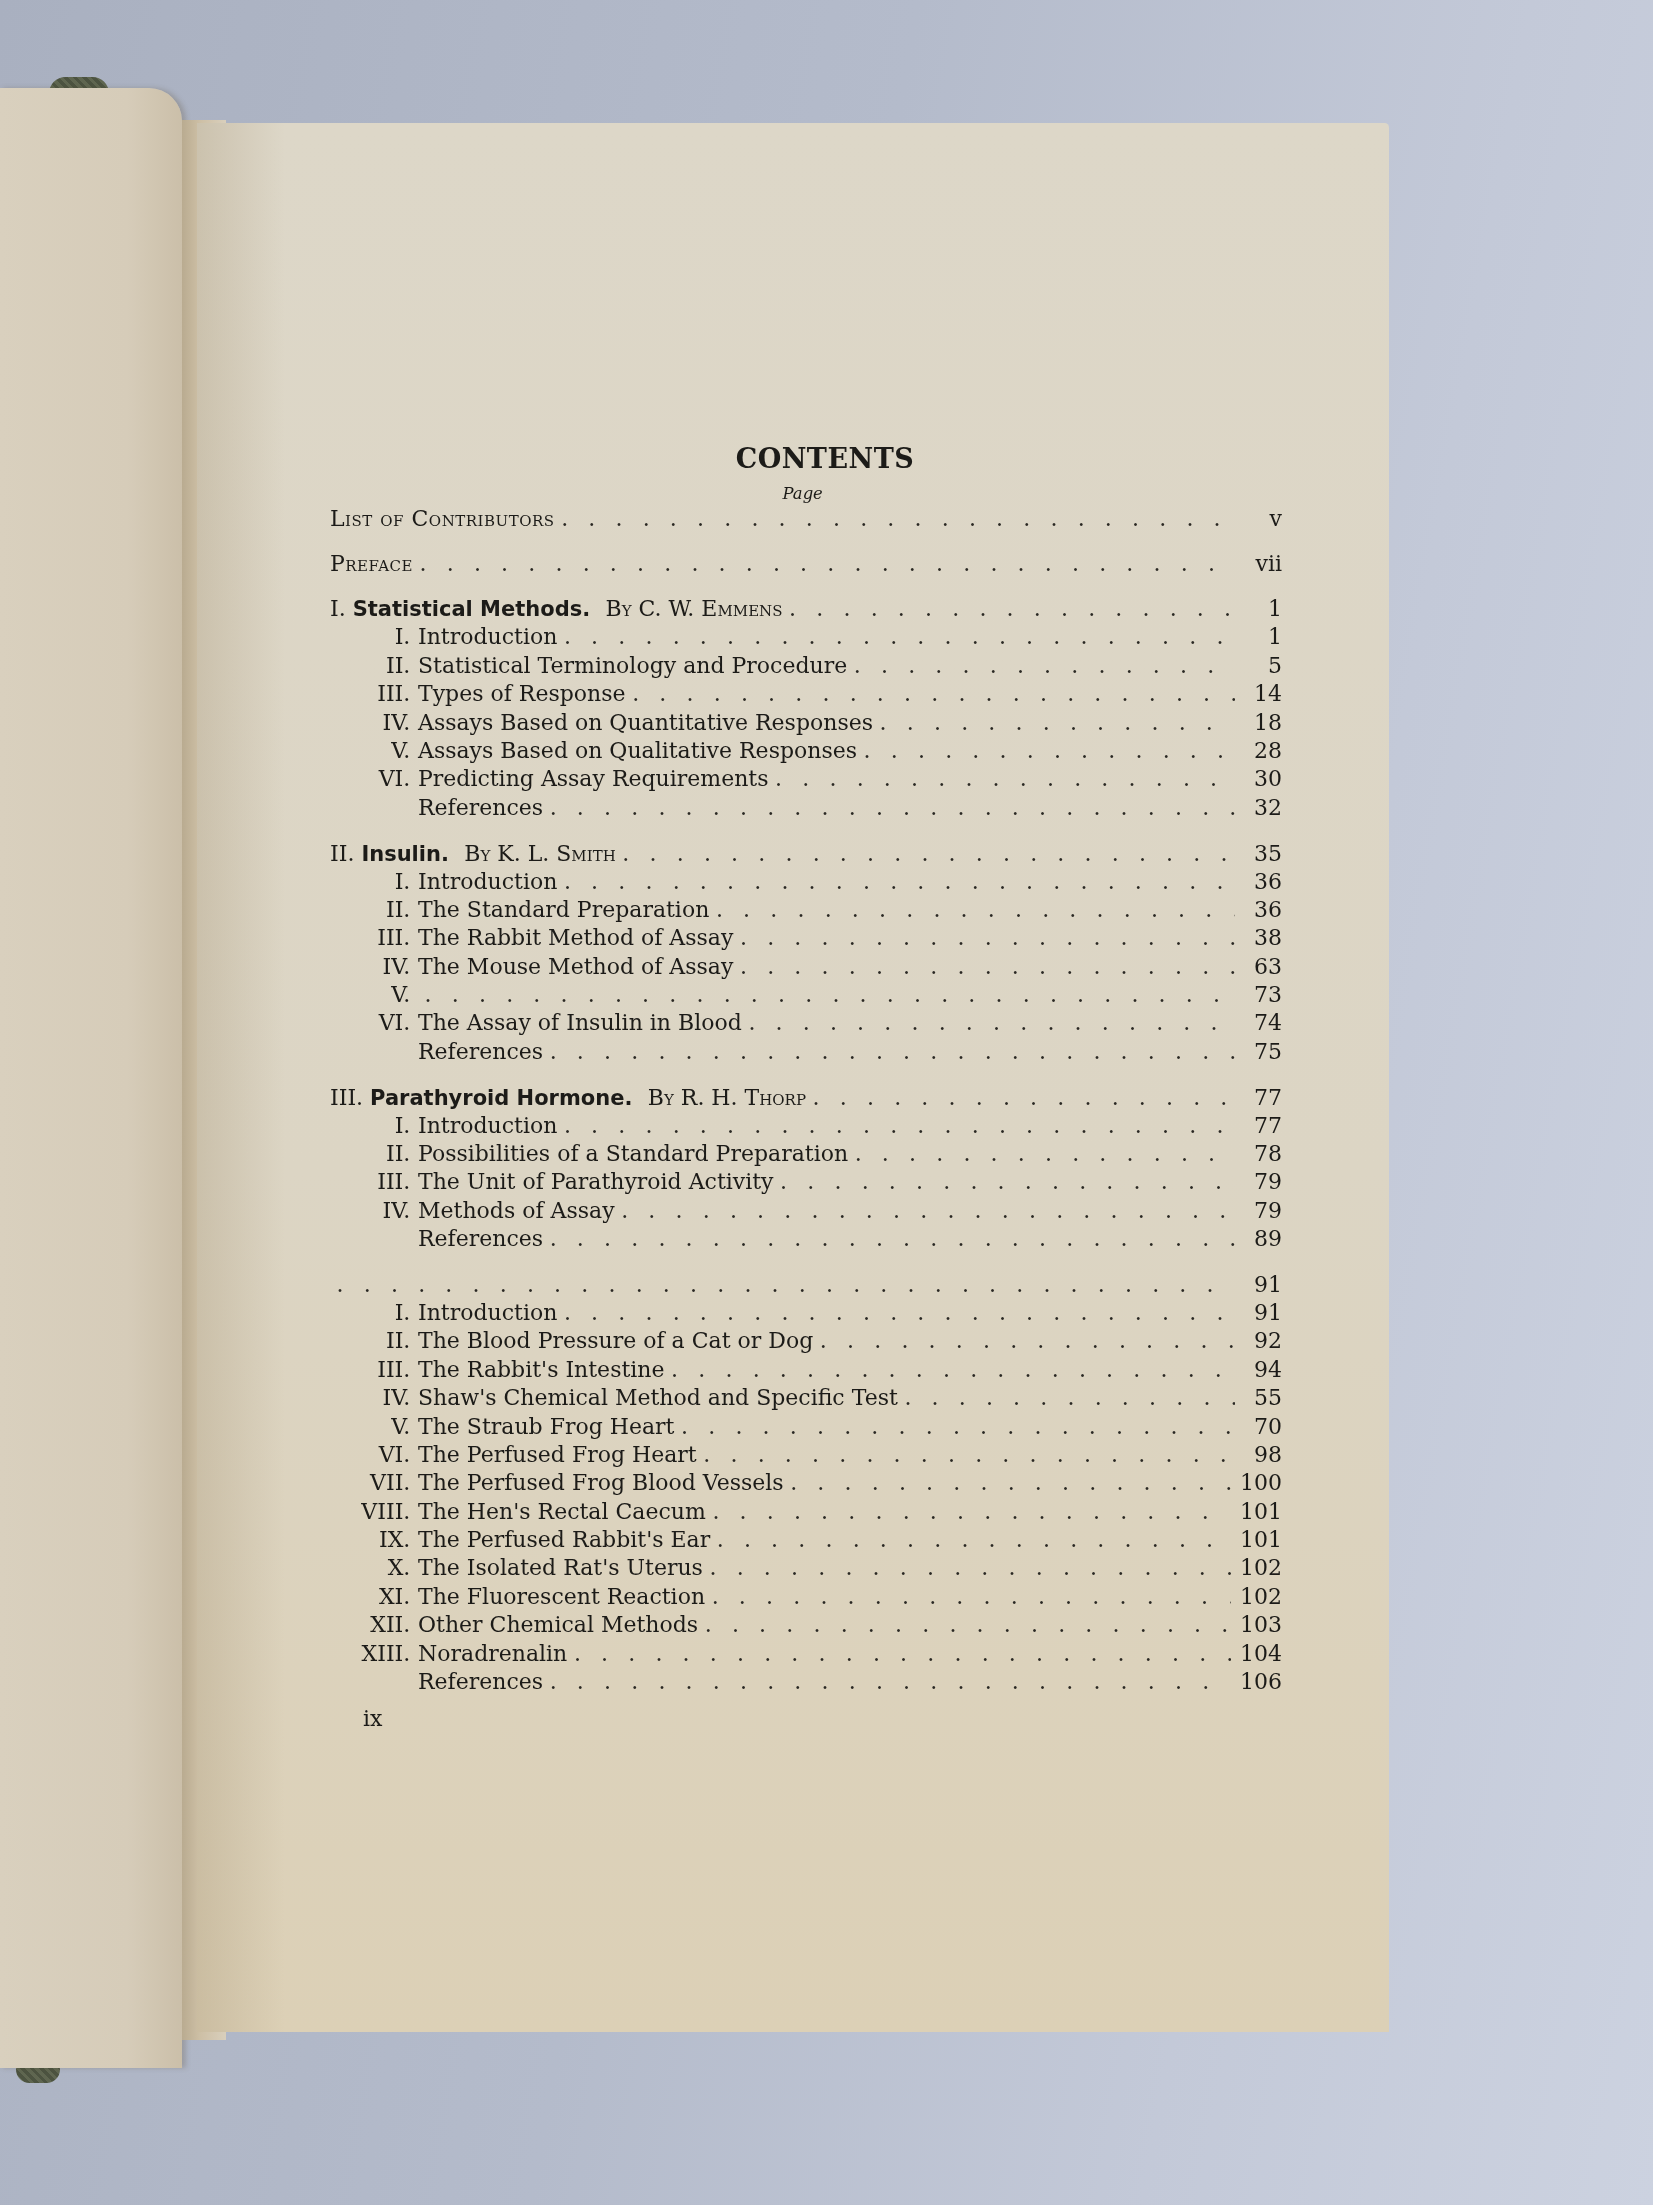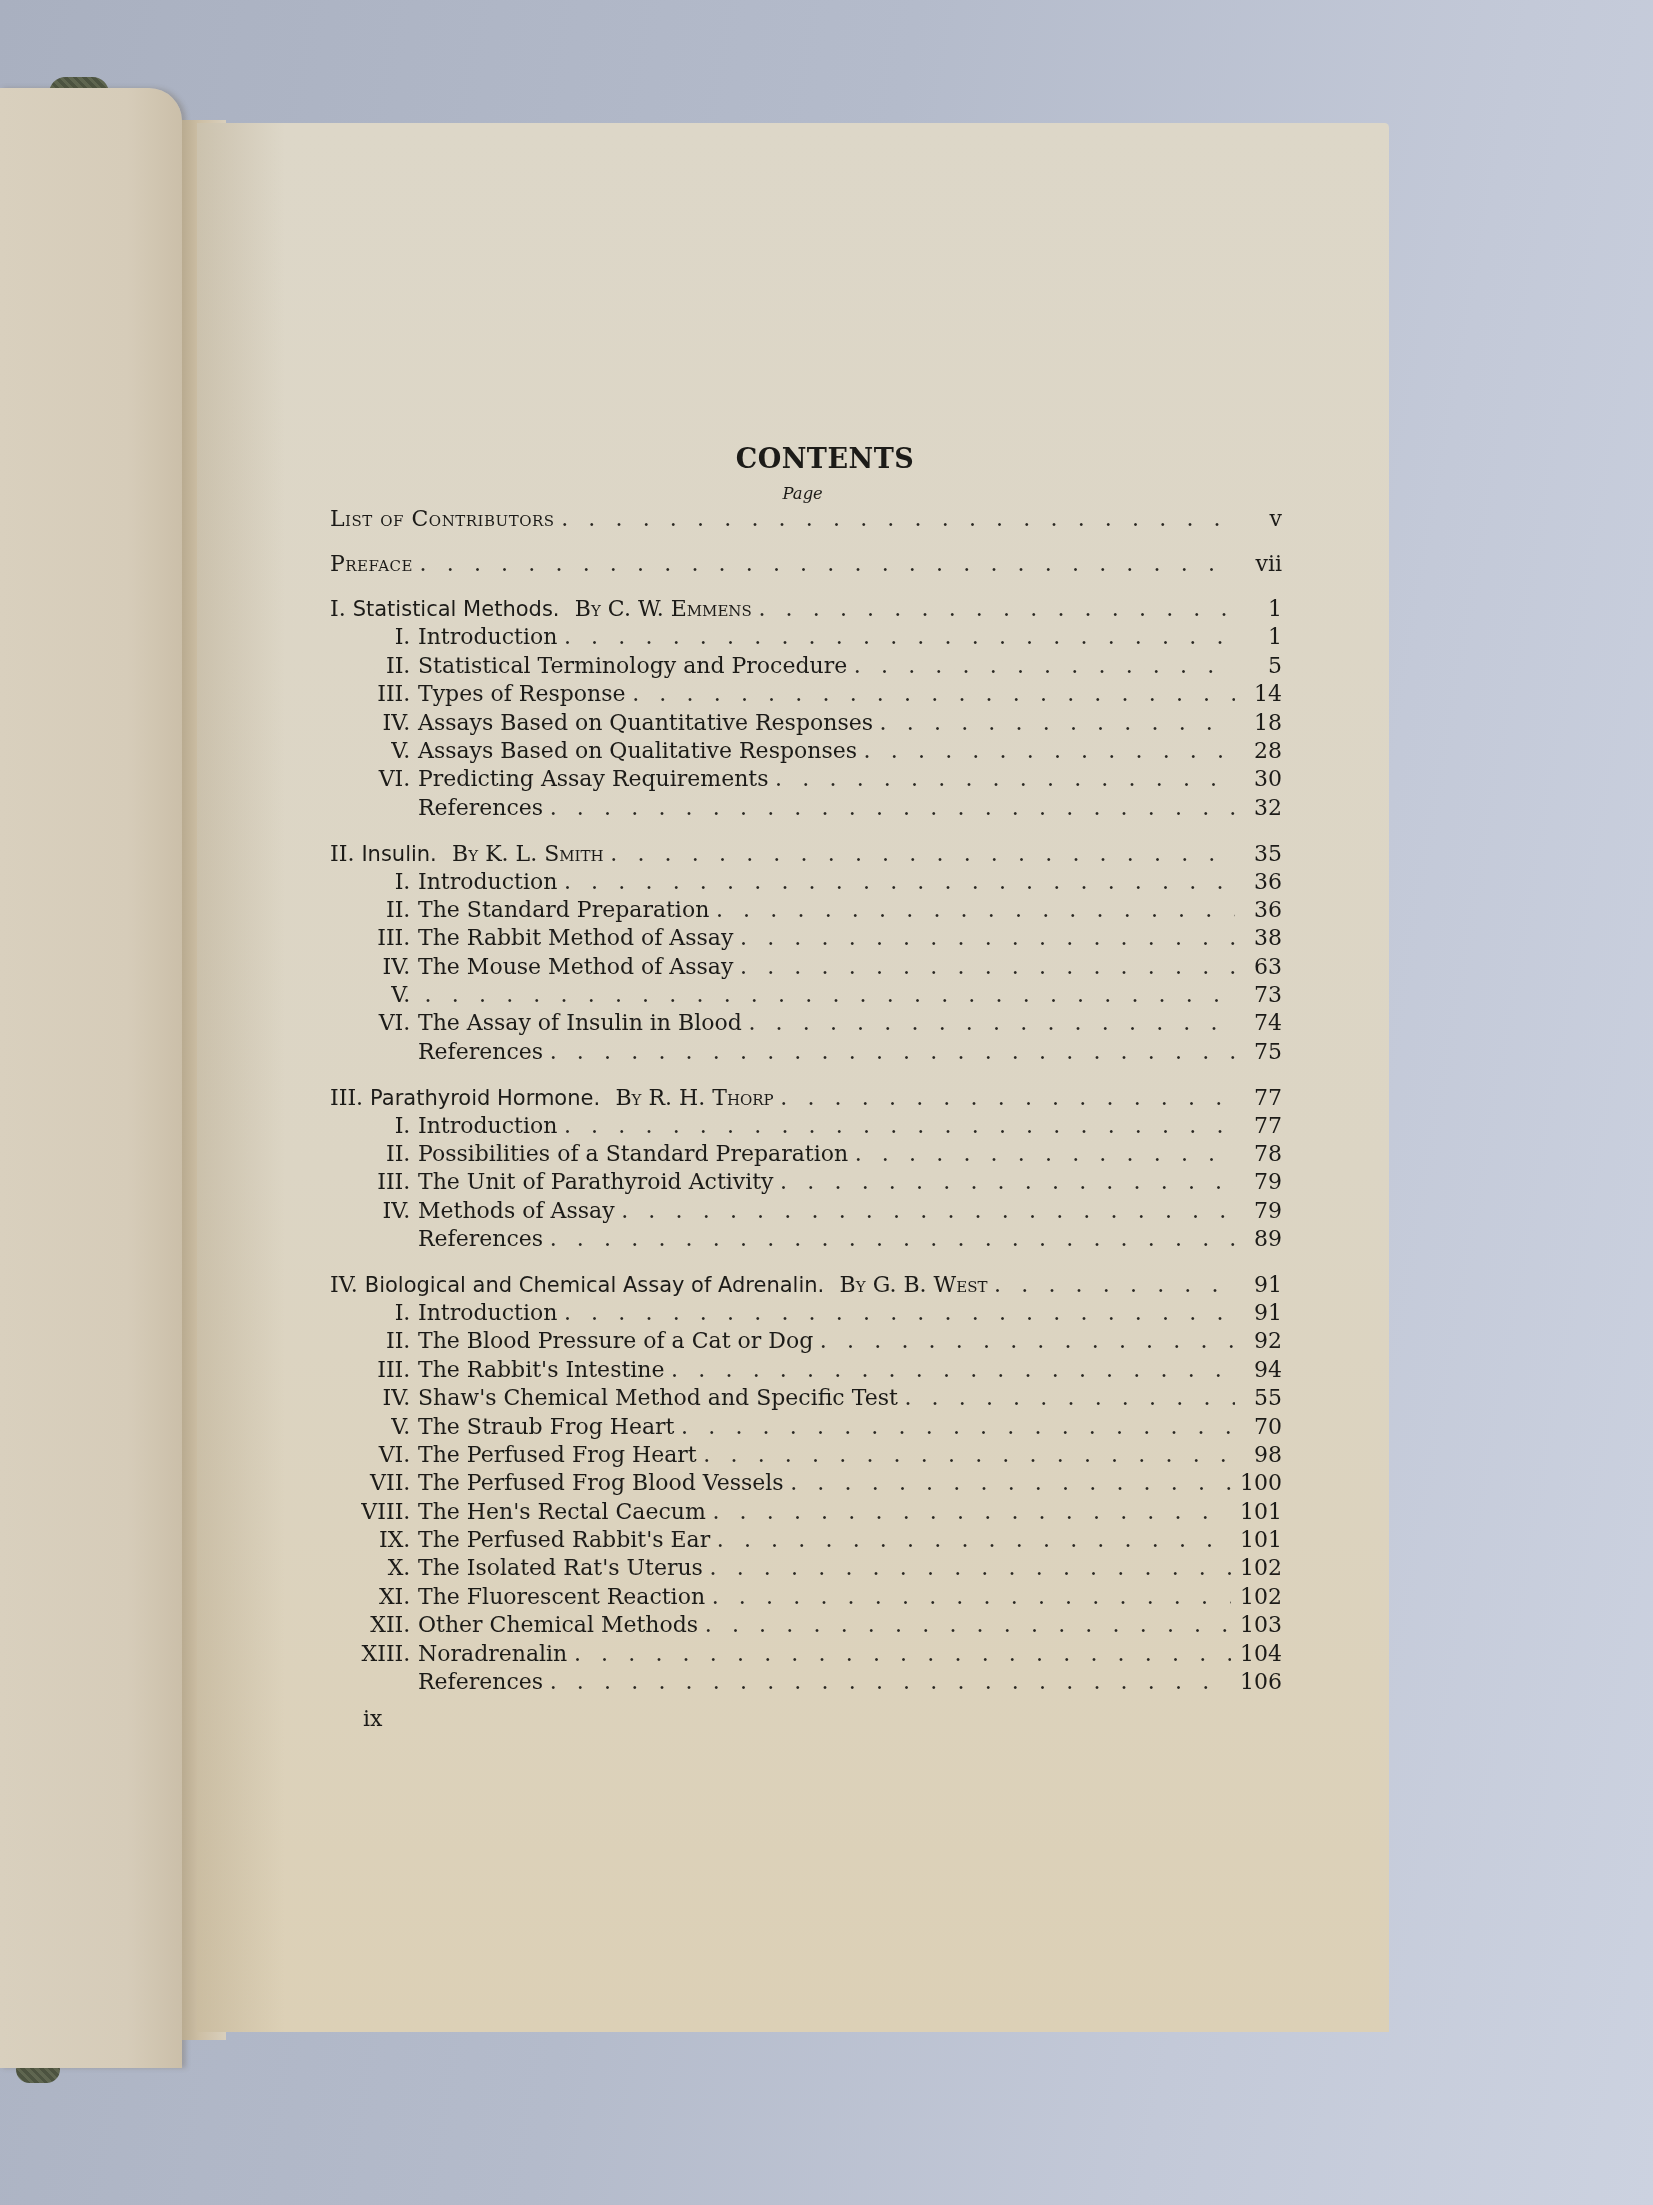--- a/index.html
+++ b/index.html
@@ -119,21 +119,21 @@
   .row.front .text {
     font-variant: small-caps;
     font-size: 22px;
     letter-spacing: 0.5px;
   }
   .row.chapter {
     margin-top: 16.4px;
   }
   .row.chapter .chap-title {
     font-family: "DejaVu Sans", "Liberation Sans", sans-serif;
-    font-weight: normal;
+    font-weight: bold;
     font-size: 21px;
     text-align: center;
   }
   .row.chapter .by {
     font-variant: small-caps;
     margin-left: 15.3px;
   }
   .row.sub {
     height: 28.4px;
     line-height: 28.4px;
@@ -298,21 +298,20 @@
         <span class="leader"></span>
         <span class="pg">79</span>
       </div>
       <div class="row sub">
         <span class="num"></span>
         <span class="text">References</span>
         <span class="leader"></span>
         <span class="pg">89</span>
       </div>
       <div class="row chapter">
-        <span class="text"><span>IV.</span> <span class="chap-title">Biological and Chemical Assay of Adrenalin.</span><span class="by">By G. B. West</span></span>
         <span class="leader"></span>
         <span class="pg">91</span>
       </div>
       <div class="row sub">
         <span class="num">I.</span>
         <span class="text">Introduction</span>
         <span class="leader"></span>
         <span class="pg">91</span>
       </div>
       <div class="row sub">

